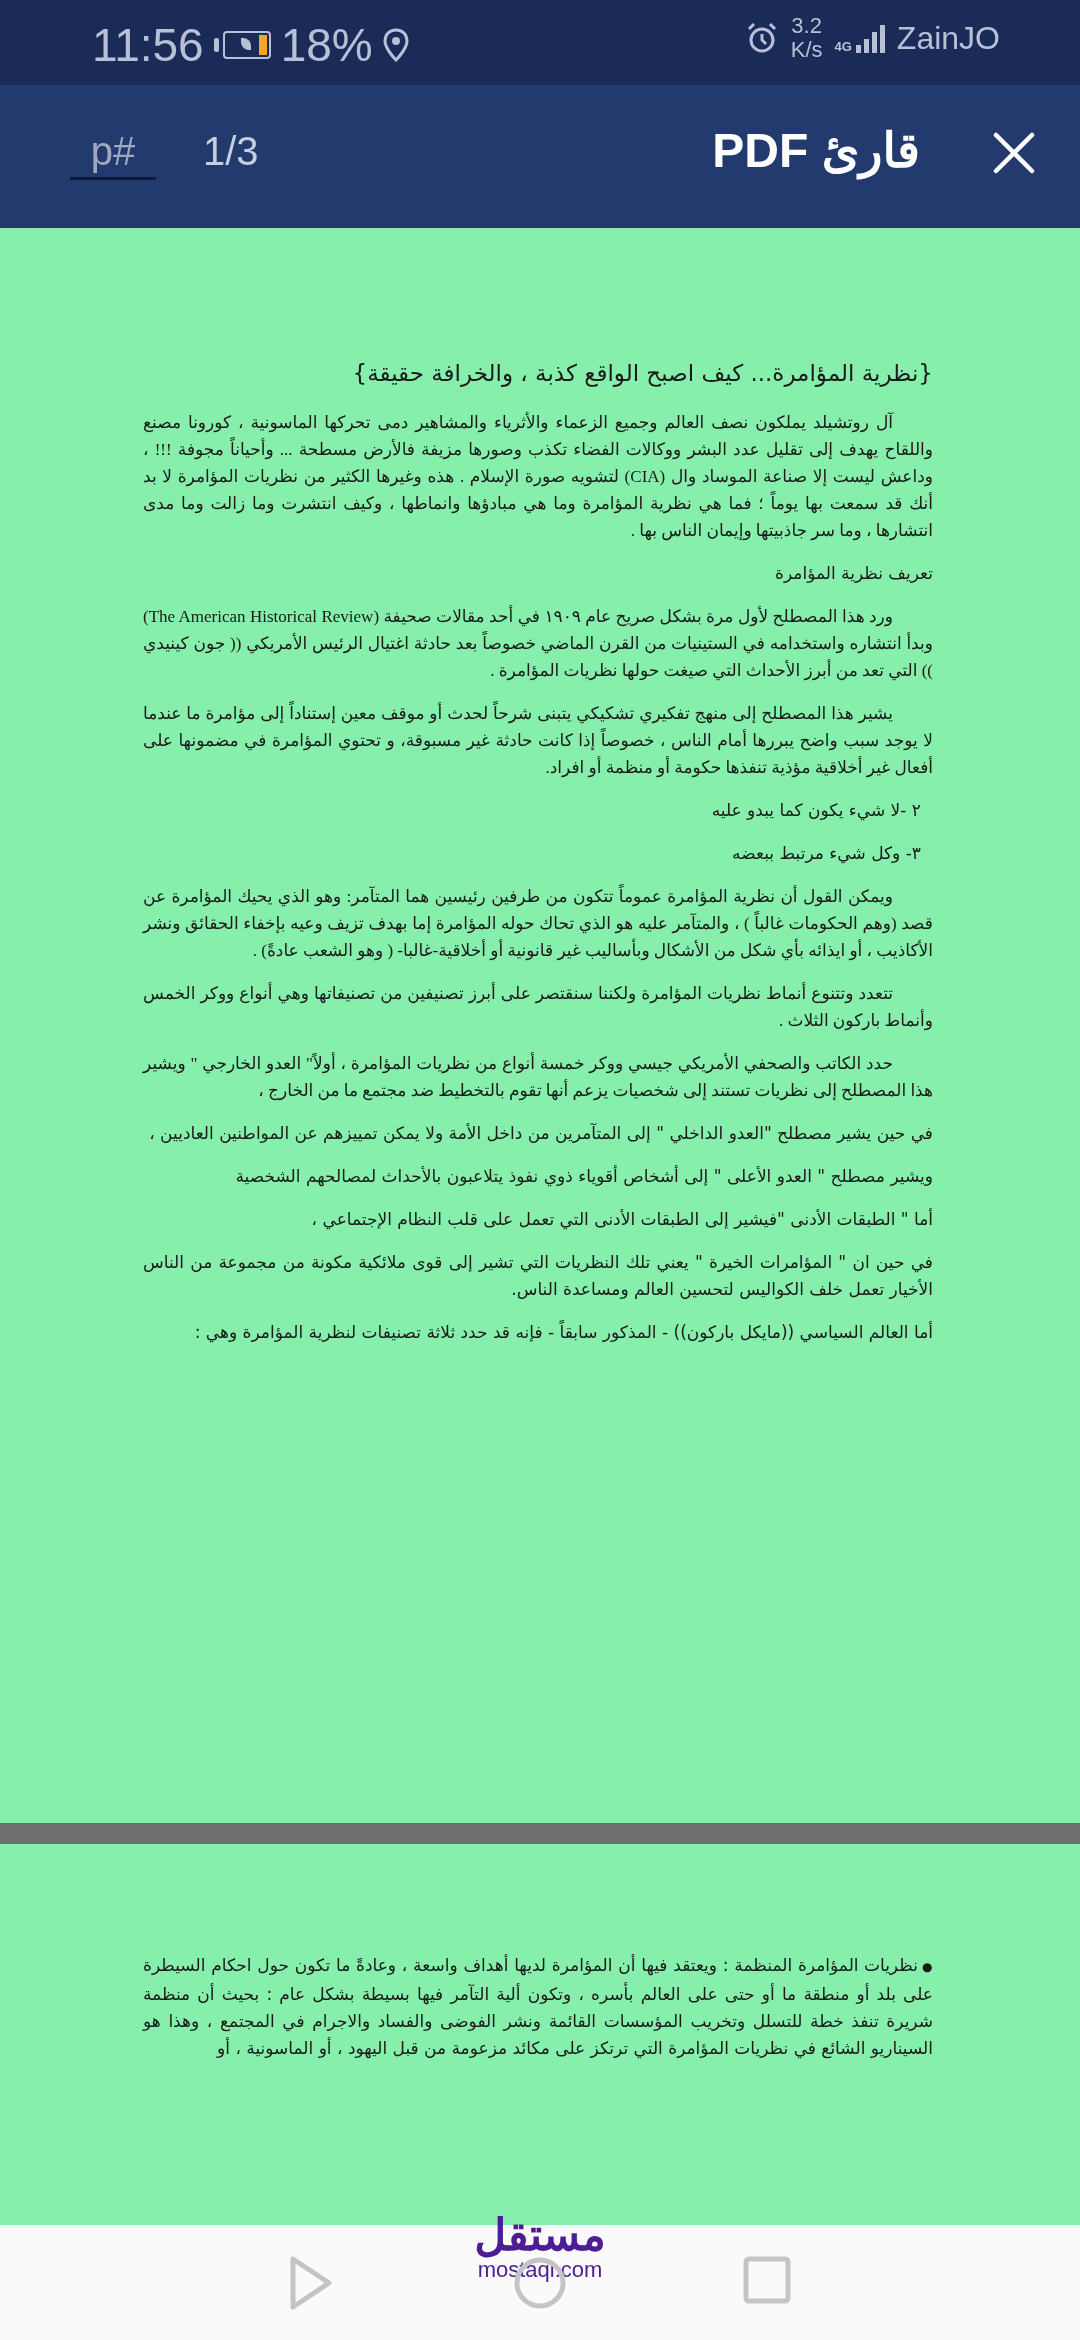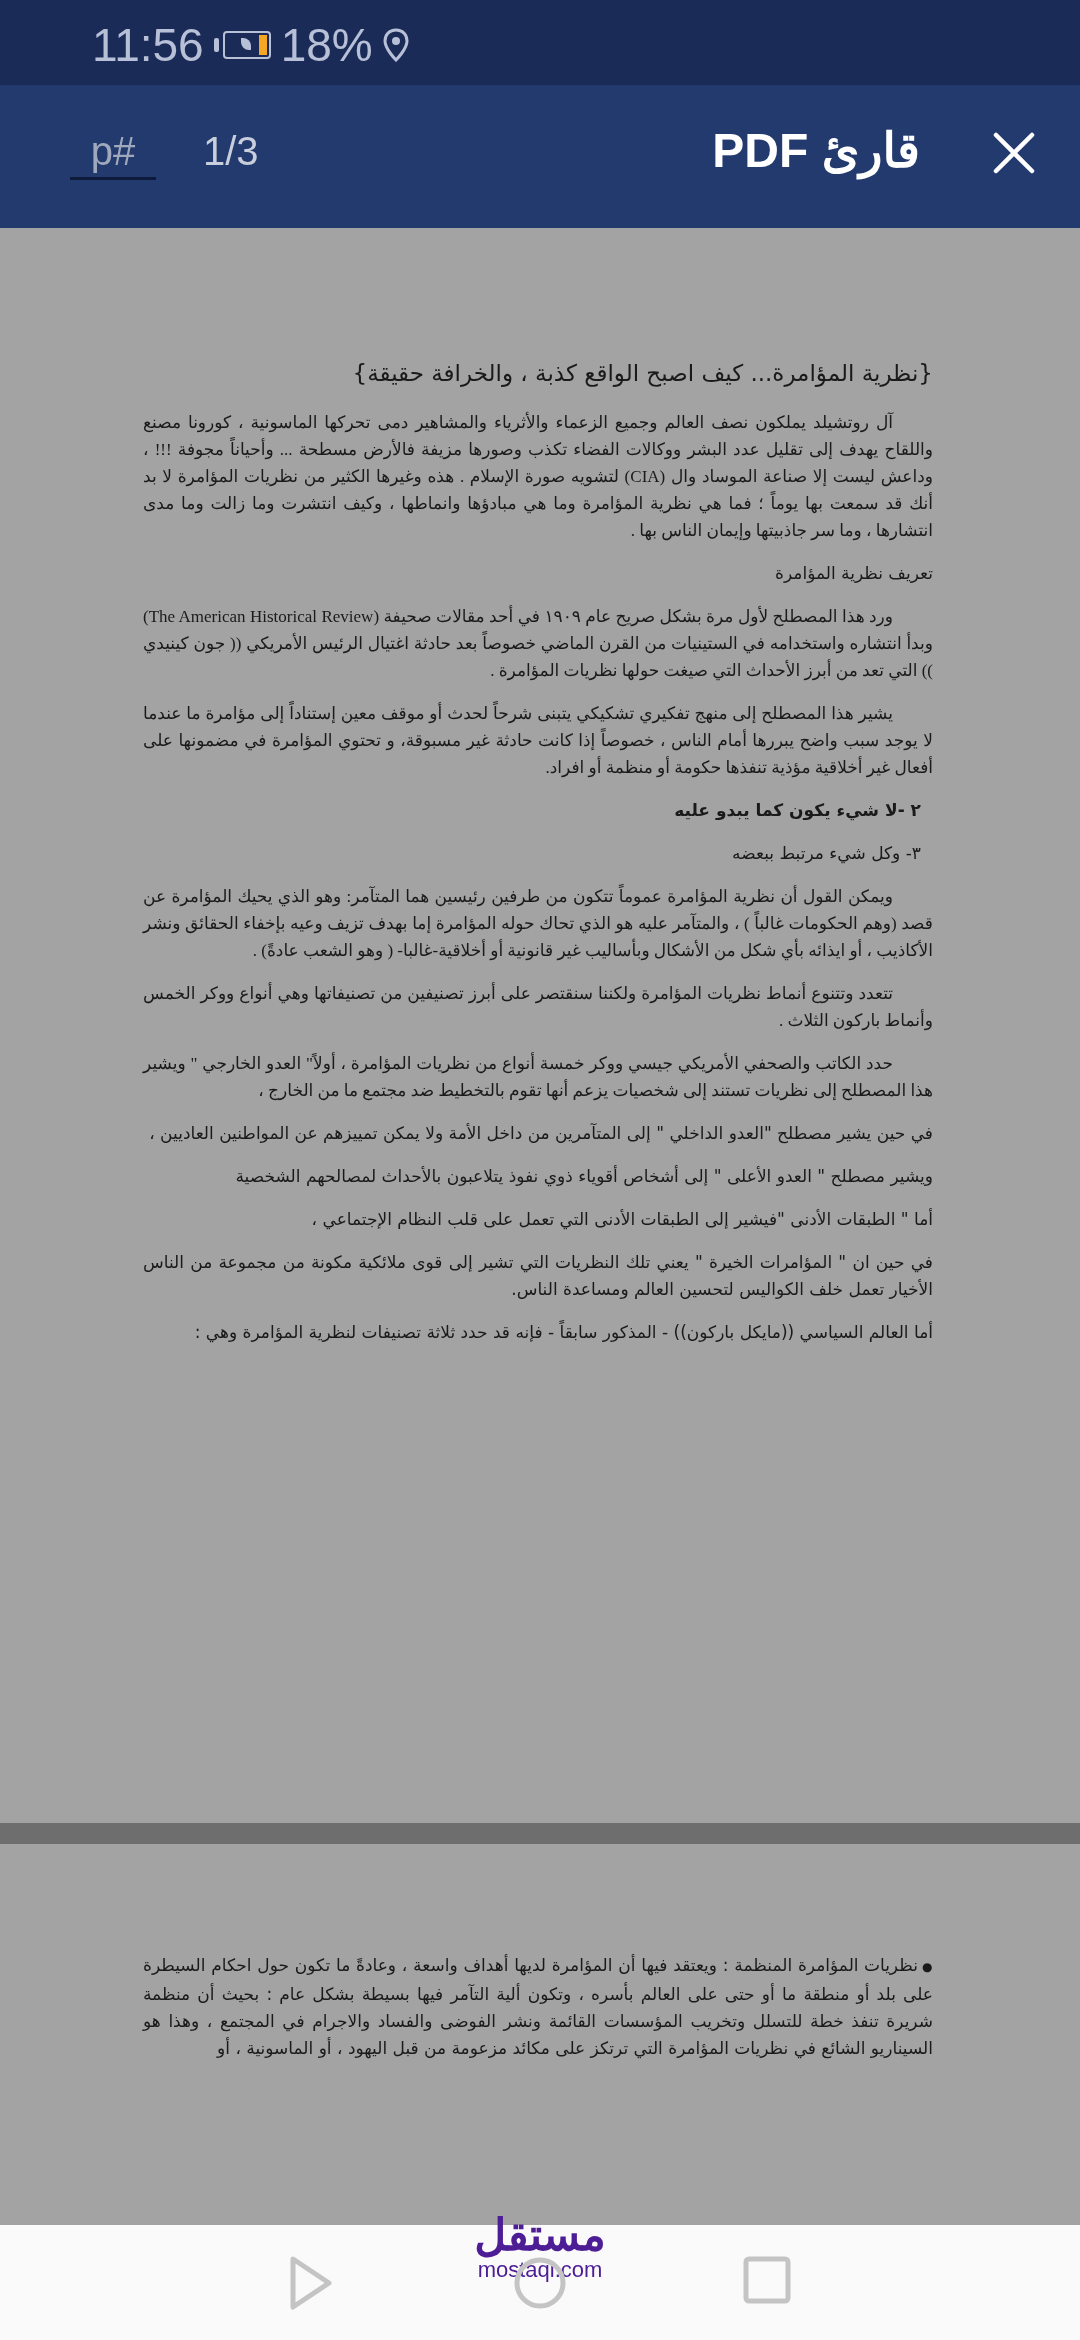--- a/index.html
+++ b/index.html
@@ -16,21 +16,21 @@
   .netlabel { font-size:13px; font-weight:bold; line-height:13px; }
   .signal { display:flex; align-items:flex-end; gap:3px; height:30px; }
   .signal span { width:5px; background:#b8c0d8; display:block; }
   .carrier { font-size:32px; }
   .appbar { position:absolute; left:0; top:85px; width:1080px; height:143px; background:#233a6e; }
   .page-input { position:absolute; left:70px; top:40px; width:86px; height:52px; border-bottom:3px solid #0e1a3a; color:#a0a8bc; font-family:"Liberation Sans", sans-serif; font-size:40px; text-align:center; line-height:52px; }
   .page-count { position:absolute; left:203px; top:40px; color:#c8cedc; font-family:"Liberation Sans", sans-serif; font-size:40px; line-height:52px; }
   .app-title { position:absolute; right:160px; top:36px; color:#ffffff; font-family:"Liberation Sans", sans-serif; font-size:48px; font-weight:bold; line-height:60px; direction:rtl; }
   .close-btn { position:absolute; right:42px; top:44px; width:48px; height:48px; }
   .doc { position:absolute; left:0; top:228px; width:1080px; height:2000px; overflow:hidden; background:#ffffff; }
-  .page { position:absolute; left:0; width:1080px; background:#a3a3a3; }
+  .page { position:absolute; left:0; width:1080px; background:#86efac; }
   .page1 { top:0; height:1595px; }
   .divider { position:absolute; left:0; top:1595px; width:1080px; height:21px; background:#6e6e6e; }
   .page2 { top:1616px; height:500px; }
   .content { position:absolute; left:143px; width:790px; direction:rtl; text-align:justify; color:#1a1a1a; font-family:"DejaVu Sans", sans-serif; font-size:17px; line-height:27px; }
   .title { font-size:23px; margin-bottom:22px; text-align:right; }
   .p { margin:0 0 16px 0; }
   .indent { text-indent:40px;font-family:Liberation Serif, serif; }
   .bullet::before { content:"● "; font-size:12px; }
   .navbar { position:absolute; left:0; top:2225px; width:1080px; height:115px; background:#fafafa; }
   .nav-icon { position:absolute; top:30px; }
@@ -50,40 +50,61 @@
           <span class="bat-leaf"></span>
           <span class="bat-fill"></span>
         </span>
     </span>
     <span>18%</span>
     <svg width="26" height="34" viewBox="0 0 26 34">
       <path d="M13 2 C6 2 2 7 2 13 C2 21 13 32 13 32 C13 32 24 21 24 13 C24 7 20 2 13 2 Z" fill="none" stroke="#b8c0d8" stroke-width="3"></path>
       <circle cx="13" cy="13" r="4" fill="#b8c0d8"></circle>
     </svg>
   </div>
+  <div class="sb-right">
+    <svg width="34" height="34" viewBox="0 0 34 34">
+      <circle cx="17" cy="19" r="11" fill="none" stroke="#b8c0d8" stroke-width="3"></circle>
+      <path d="M17 13 L17 19 L21 23" fill="none" stroke="#b8c0d8" stroke-width="3"></path>
+      <path d="M4 8 L9 3 M30 8 L25 3" stroke="#b8c0d8" stroke-width="3"></path>
+    </svg>
+    <div class="speed">
+      <span>3.2</span>
+      <span>K/s</span>
+    </div>
+    <div style="display:flex;align-items:flex-end;gap:4px;">
+      <span class="netlabel">4G</span>
+      <div class="signal">
+        <span style="height:8px"></span>
+          <span style="height:14px"></span>
+          <span style="height:21px"></span>
+          <span style="height:28px"></span>
+      </div>
+    </div>
+    <span class="carrier">ZainJO</span>
+  </div>
 </div>
 
 <div class="appbar">
   <div class="page-input">p#</div>
   <div class="page-count">1/3</div>
   <div class="app-title">قارئ PDF</div>
   <svg class="close-btn" viewBox="0 0 48 48">
     <path d="M6 6 L42 42 M42 6 L6 42" stroke="#ffffff" stroke-width="4.5" stroke-linecap="round"></path>
   </svg>
 </div>
 
 <div class="doc">
   <div class="page page1">
     <div class="content" style="top:132px;">
       <div class="title">{نظرية المؤامرة... كيف اصبح الواقع كذبة ، والخرافة حقيقة}</div>
       <p class="p indent">آل روتشيلد يملكون نصف العالم وجميع الزعماء والأثرياء والمشاهير دمى تحركها الماسونية ، كورونا مصنع واللقاح يهدف إلى تقليل عدد البشر ووكالات الفضاء تكذب وصورها مزيفة فالأرض مسطحة ... وأحياناً مجوفة !!! ، وداعش ليست إلا صناعة الموساد وال (CIA) لتشويه صورة الإسلام . هذه وغيرها الكثير من نظريات المؤامرة لا بد أنك قد سمعت بها يوماً ؛ فما هي نظرية المؤامرة وما هي مبادؤها وانماطها ، وكيف انتشرت وما زالت وما مدى انتشارها ، وما سر جاذبيتها وإيمان الناس بها .</p>
       <p class="p">تعريف نظرية المؤامرة</p>
       <p class="p indent">ورد هذا المصطلح لأول مرة بشكل صريح عام ١٩٠٩ في أحد مقالات صحيفة (The American Historical Review) وبدأ انتشاره واستخدامه في الستينيات من القرن الماضي خصوصاً بعد حادثة اغتيال الرئيس الأمريكي (( جون كينيدي )) التي تعد من أبرز الأحداث التي صيغت حولها نظريات المؤامرة .</p>
       <p class="p indent">يشير هذا المصطلح إلى منهج تفكيري تشكيكي يتبنى شرحاً لحدث أو موقف معين إستناداً إلى مؤامرة ما عندما لا يوجد سبب واضح يبررها أمام الناس ، خصوصاً إذا كانت حادثة غير مسبوقة، و تحتوي المؤامرة في مضمونها على أفعال غير أخلاقية مؤذية تنفذها حكومة أو منظمة أو افراد.</p>
-      <p class="p" style="padding-right:12px;font-weight:bold;">٢ -لا شيء يكون كما يبدو عليه</p>
+      <p class="p" style="padding-right:12px;">٢ -لا شيء يكون كما يبدو عليه</p>
       <p class="p" style="padding-right:12px;">٣- وكل شيء مرتبط ببعضه</p>
       <p class="p indent">ويمكن القول أن نظرية المؤامرة عموماً تتكون من طرفين رئيسين هما المتآمر: وهو الذي يحيك المؤامرة عن قصد (وهم الحكومات غالباً ) ، والمتآمر عليه هو الذي تحاك حوله المؤامرة إما بهدف تزيف وعيه بإخفاء الحقائق ونشر الأكاذيب ، أو ايذائه بأي شكل من الأشكال وبأساليب غير قانونية أو أخلاقية-غالبا- ( وهو الشعب عادةً) .</p>
       <p class="p indent">تتعدد وتتنوع أنماط نظريات المؤامرة ولكننا سنقتصر على أبرز تصنيفين من تصنيفاتها وهي أنواع ووكر الخمس وأنماط باركون الثلاث .</p>
       <p class="p indent">حدد الكاتب والصحفي الأمريكي جيسي ووكر خمسة أنواع من نظريات المؤامرة ، أولاً" العدو الخارجي " ويشير هذا المصطلح إلى نظريات تستند إلى شخصيات يزعم أنها تقوم بالتخطيط ضد مجتمع ما من الخارج ،</p>
       <p class="p">في حين يشير مصطلح "العدو الداخلي " إلى المتآمرين من داخل الأمة ولا يمكن تمييزهم عن المواطنين العاديين ،</p>
       <p class="p">ويشير مصطلح " العدو الأعلى " إلى أشخاص أقوياء ذوي نفوذ يتلاعبون بالأحداث لمصالحهم الشخصية</p>
       <p class="p">أما " الطبقات الأدنى "فيشير إلى الطبقات الأدنى التي تعمل على قلب النظام الإجتماعي ،</p>
       <p class="p">في حين ان " المؤامرات الخيرة " يعني تلك النظريات التي تشير إلى قوى ملائكية مكونة من مجموعة من الناس الأخيار تعمل خلف الكواليس لتحسين العالم ومساعدة الناس.</p>
       <p class="p">أما العالم السياسي ((مايكل باركون)) - المذكور سابقاً - فإنه قد حدد ثلاثة تصنيفات لنظرية المؤامرة وهي :</p>
     </div>

